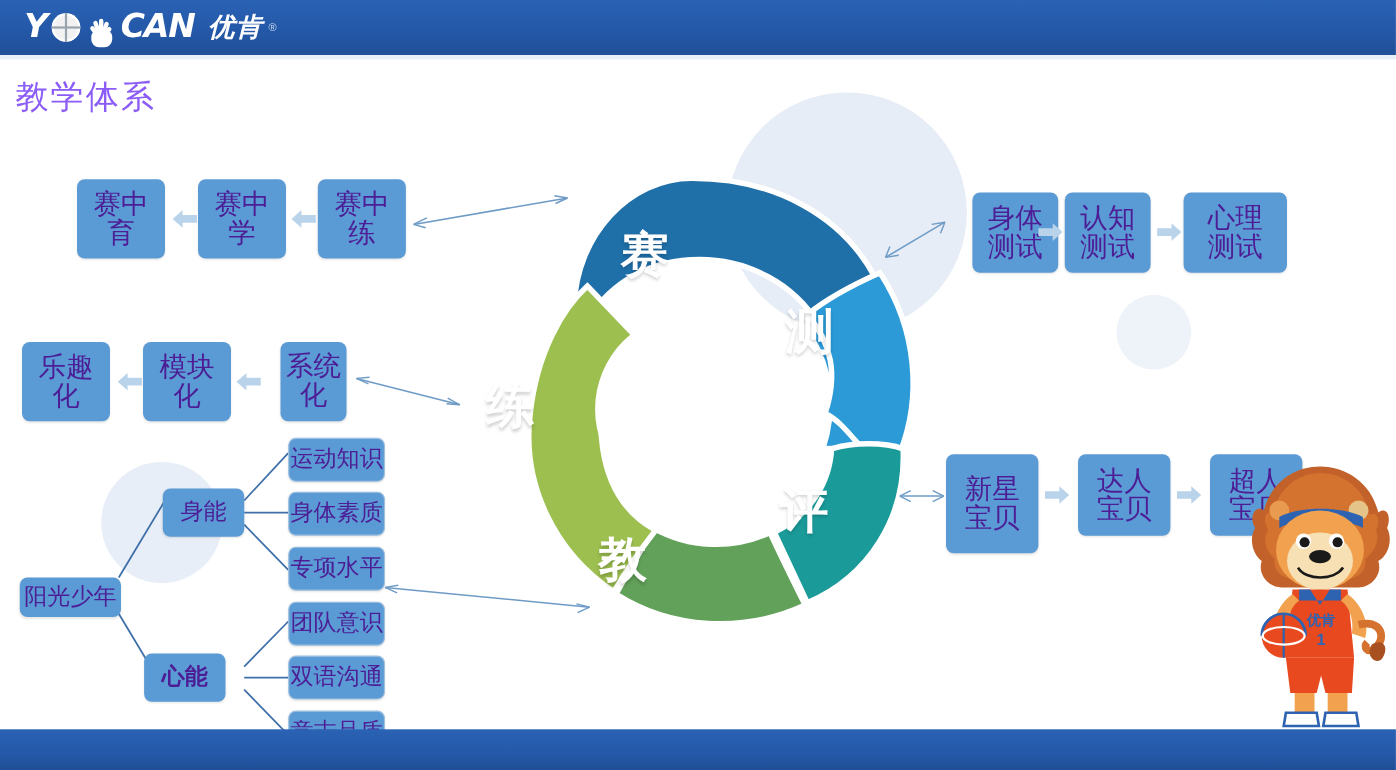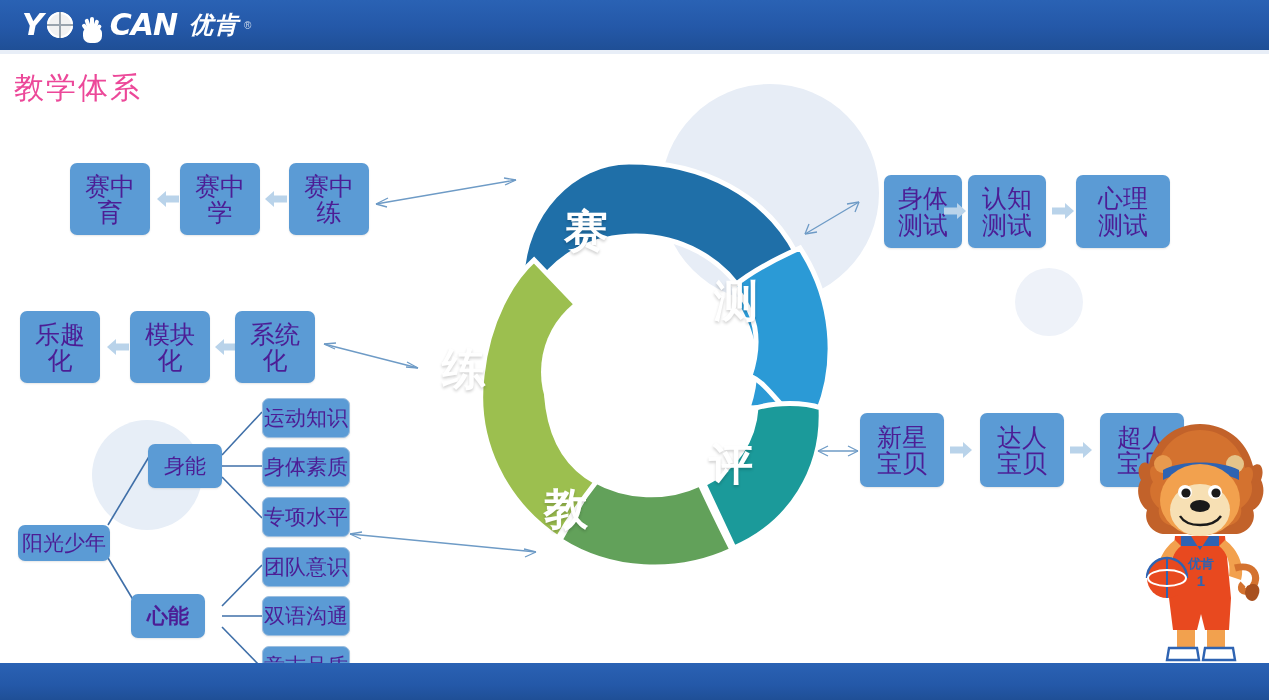--- a/index.html
+++ b/index.html
@@ -64,21 +64,21 @@
   }
   .logo-cn{
     font-size:24px;color:#ffffff;font-weight:bold;font-style:italic;
     margin-left:9px;letter-spacing:1px;
   }
   .logo-reg{font-size:10px;color:#cfdcee;vertical-align:super;margin-left:2px;}
 
   
   .page-title{
     position:absolute;left:14px;top:68px;
-    font-size:30px;color:#ec4899;letter-spacing:2px;
+    font-size:30px;color:#8b5cf6;letter-spacing:2px;
     font-weight:normal;
   }
 
   
   .deco{position:absolute;border-radius:50%;background:#e8eef7;}
   .deco-1{left:661px;top:84px;width:218px;height:218px;background:#e7edf6;}
   .deco-2{left:1015px;top:268px;width:68px;height:68px;background:#eef2f9;}
   .deco-3{left:92px;top:420px;width:110px;height:110px;background:#e7eef7;}
 
   
@@ -290,21 +290,21 @@
     <div>
       <span>模块</span><br>
       <span>化</span>
     </div>
   </div>
   <div class="fat-arrow" style="left:213px;top:336px;">
     <svg width="26" height="22" viewBox="0 0 26 22">
         <path d="M2,11 L11,3 L11,7.5 L24,7.5 L24,14.5 L11,14.5 L11,19 Z" fill="#B9D3EA"></path>
       </svg>
   </div>
-  <div class="bx two-line" style="left:235px;top:311px;width:80px;height:72px;">
+  <div class="bx two-line" style="left:255px;top:311px;width:60px;height:72px;font-family:Liberation Serif, serif;">
     <div>
       <span>系统</span><br>
       <span>化</span>
     </div>
   </div>
 
   <div class="thin" style="left:318px;top:334px;">
     <svg width="110" height="44" viewBox="0 0 110 44">
       <line x1="6" y1="10" x2="100" y2="34" stroke="#6E9BC6" stroke-width="1.4"></line>
       <path d="M6,10 L18,9 M6,10 L17,15" stroke="#6E9BC6" stroke-width="1.3" fill="none"></path>
@@ -342,21 +342,21 @@
   </div>
 
   <div class="thin" style="left:795px;top:190px;">
     <svg width="72" height="56" viewBox="0 0 72 56">
       <line x1="10" y1="44" x2="64" y2="12" stroke="#6E9BC6" stroke-width="1.4"></line>
       <path d="M10,44 L22,42 M10,44 L14,34" stroke="#6E9BC6" stroke-width="1.3" fill="none"></path>
       <path d="M64,12 L52,14 M64,12 L60,22" stroke="#6E9BC6" stroke-width="1.3" fill="none"></path>
     </svg>
   </div>
 
-  <div class="bx two-line" style="left:860px;top:413px;width:84px;height:74px;">
+  <div class="bx two-line" style="left:860px;top:413px;width:84px;height:90px;">
     <div>
       <span>新星</span><br>
       <span>宝贝</span>
     </div>
   </div>
   <div class="fat-arrow" style="left:948px;top:439px;">
     <svg width="26" height="22" viewBox="0 0 26 22">
         <path d="M24,11 L15,3 L15,7.5 L2,7.5 L2,14.5 L15,14.5 L15,19 Z" fill="#B9D3EA"></path>
       </svg>
   </div>

